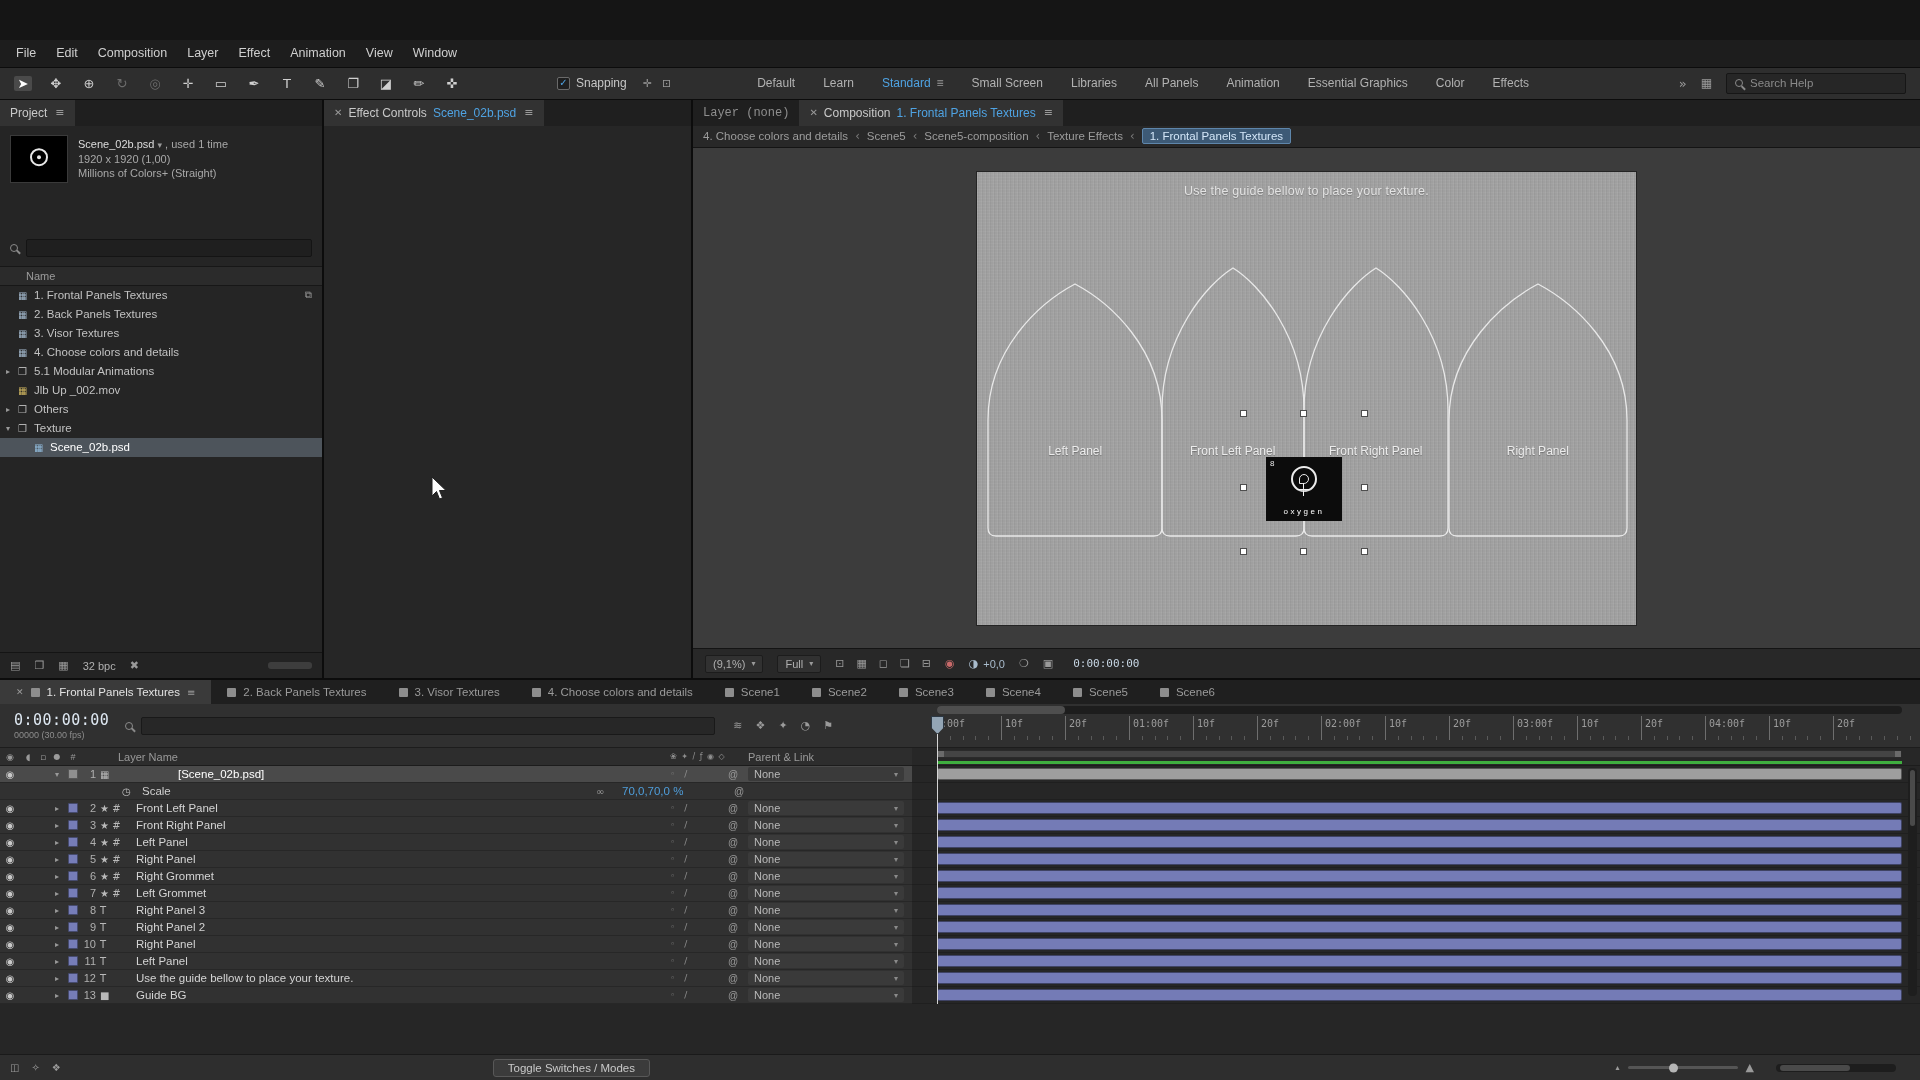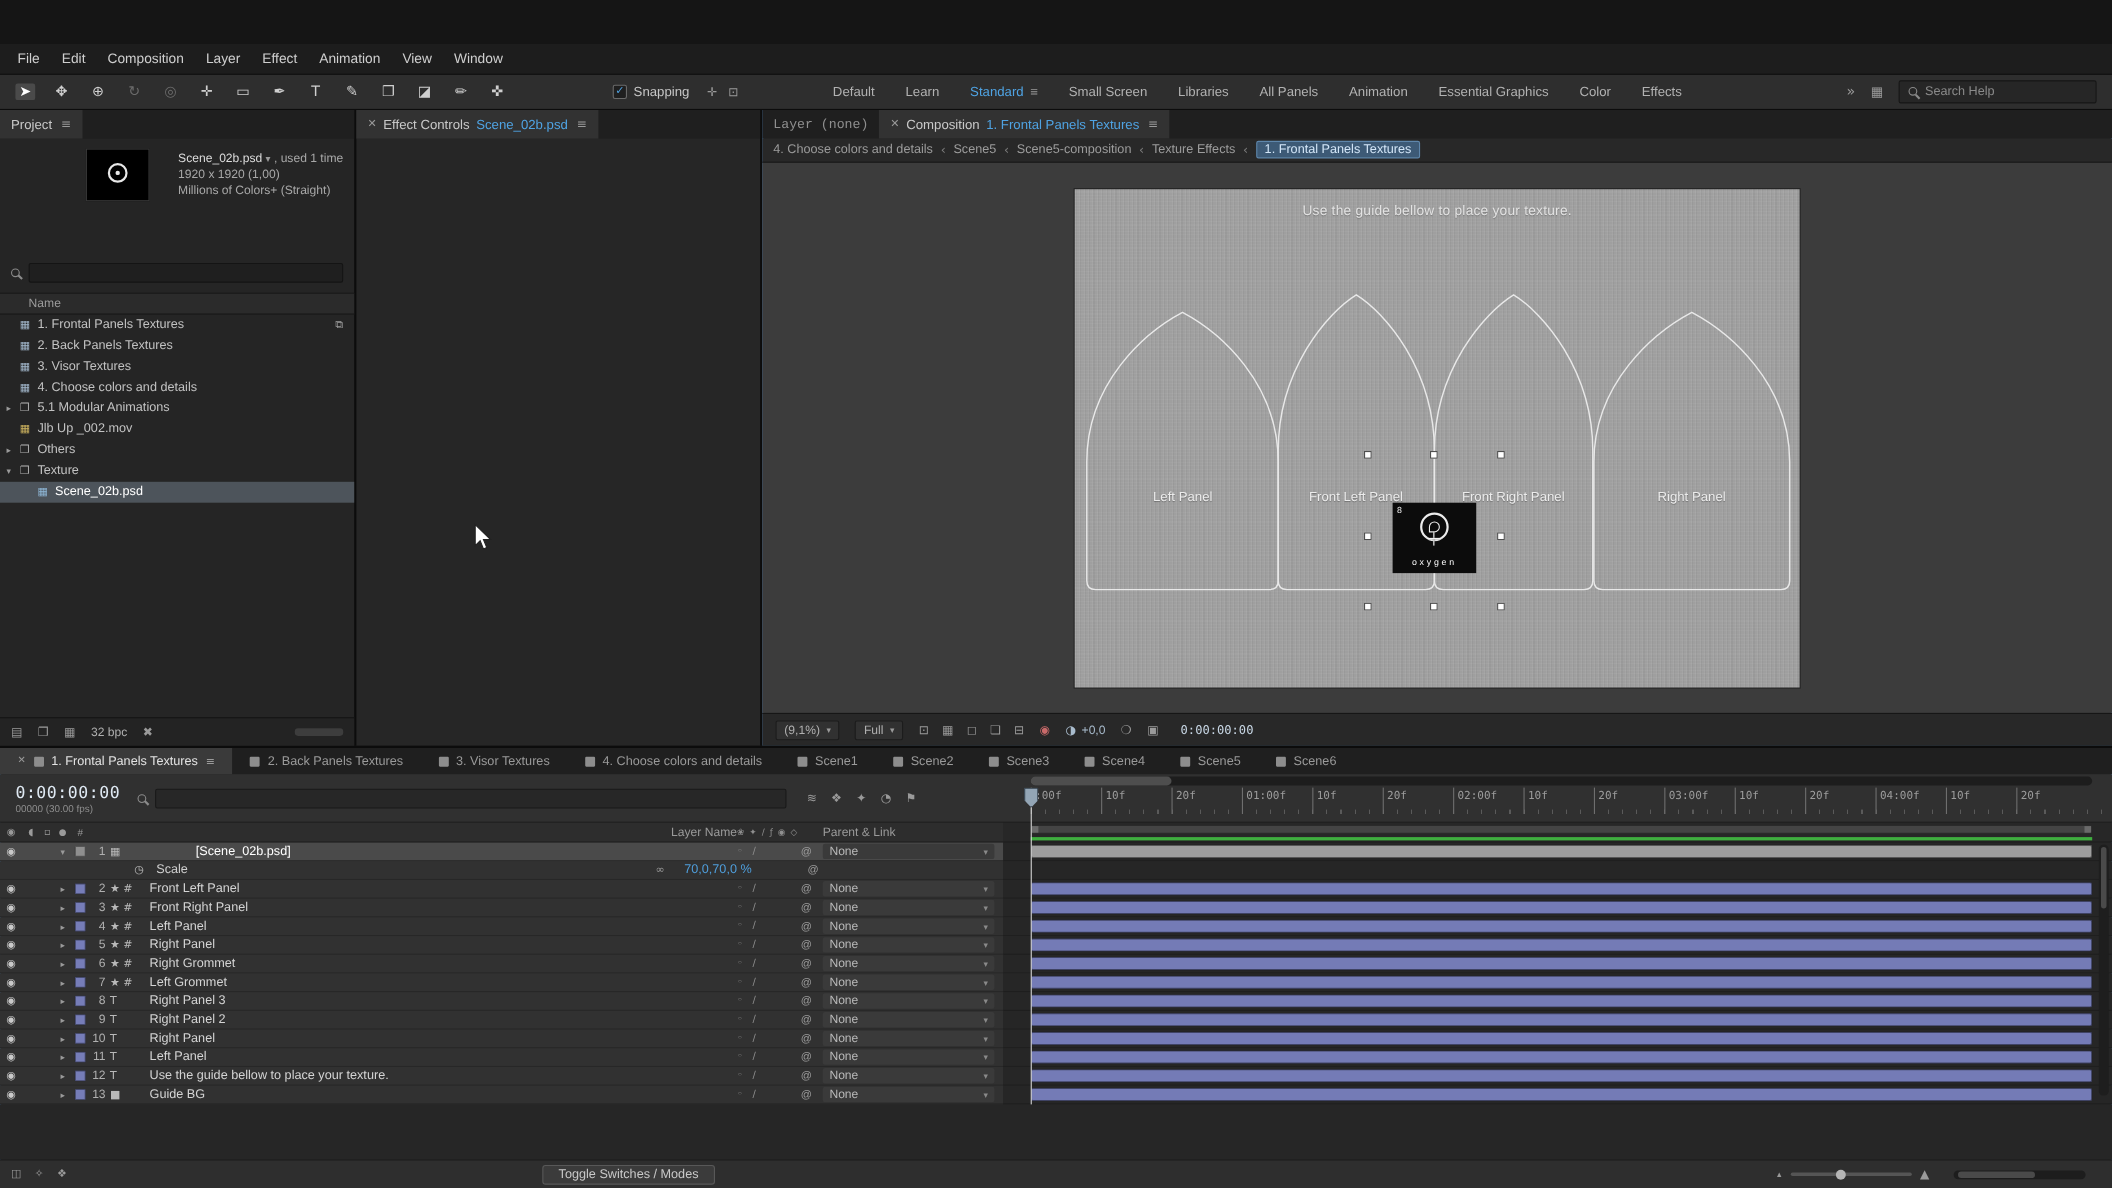--- a/index.html
+++ b/index.html
@@ -43,21 +43,21 @@
   .col-right { flex:1; }
 
   .tabstrip { height:26px; background:#1f1f1f; display:flex; align-items:stretch; flex:none; }
   .ptab { display:flex; align-items:center; gap:6px; padding:0 10px; font-size:12px; background:#323232; color:#c9c9c9; }
   .ptab.inactive { background:transparent; color:#8f8f8f;font-family:Liberation Mono, monospace; }
   .tab-close { color:#9a9a9a; font-size:10px; }
   .tab-menu { color:#9a9a9a; font-size:11px; margin-left:2px; }
   .tab-blue { color:var(--accent,#4fa3e3); }
 
   
-  .proj-preview { display:flex; gap:26px; padding:9px 10px; flex:none;justify-content:flex-end; }
+  .proj-preview { display:flex; gap:10px; padding:9px 10px; flex:none; }
   .thumb { width:58px; height:48px; background:#000; border:1px solid #3a3a3a; position:relative; flex:none; }
   .thumb .ring { position:absolute; left:50%; top:50%; width:18px; height:18px; border:2px solid #e8e8e8; border-radius:50%; transform:translate(-50%,-60%); }
   .thumb .ring::after { content:""; position:absolute; left:5px; top:5px; width:4px; height:4px; background:#e8e8e8; border-radius:50%; }
   .proj-info { font-size:11px; color:#a8a8a8; line-height:1.35; padding-top:2px; }
   .proj-info .pname { color:#dcdcdc; }
   .proj-info .pcaret { color:#9a9a9a; font-size:9px; }
   .proj-search { display:flex; align-items:center; gap:8px; margin:44px 10px 0 10px; height:24px; flex:none; }
   .proj-search input { flex:1; height:18px; background:#1f1f1f; border:1px solid #141414; border-radius:2px; color:#c8c8c8; padding:0 6px; font-size:11px; outline:none; font-family:inherit; }
   .name-header { height:20px; background:#2b2b2b; border-top:1px solid #171717; border-bottom:1px solid #171717; display:flex; align-items:center; padding-left:26px; color:#9c9c9c; font-size:11px; flex:none; margin-top:6px; }
   .proj-list { flex:none; }
@@ -134,21 +134,21 @@
               background-image:repeating-linear-gradient(90deg,#5a5a5a 0 1px,transparent 1px 12.8px);
               background-size:100% 4px; background-position:left bottom; background-repeat:no-repeat; }
   .tick { width:64px; flex:none; border-left:1px solid #6e6e6e; padding:2px 0 0 3px; }
 
   .tl-colhead-row { height:18px; display:flex; flex:none; }
   .tl-colhead { width:912px; flex:none; background:#2d2d2d; border-bottom:1px solid #1c1c1c; display:flex; align-items:center; font-size:11px; color:#9a9a9a; }
   .ch-i { text-align:center; font-size:9px; }
   .ch-video { width:20px; } .ch-audio { width:16px; } .ch-lock { width:14px; }
   .ch-label { width:14px; font-size:8px; } .ch-num { width:18px; }
   .ch-sp { width:30px; }
-  .ch-name { flex:1; padding-left:6px;text-align:right; }
+  .ch-name { flex:1; padding-left:6px; }
   .ch-switches { width:58px; font-size:8px; letter-spacing:1px; color:#8f8f8f; }
   .ch-pick { width:20px; }
   .ch-parent { width:156px; margin-right:8px; }
   .tl-colhead-right { flex:1; position:relative; background:#272727; border-bottom:1px solid #1c1c1c; }
   .workarea { position:absolute; left:25px; right:18px; top:2px; height:8px; background:#444; border:1px solid #2a2a2a; border-radius:2px; }
   .workarea::before, .workarea::after { content:""; position:absolute; top:0; width:6px; height:100%; background:#6a6a6a; }
   .workarea::before { left:0; } .workarea::after { right:0; }
   .cacheline { position:absolute; left:25px; right:18px; bottom:1px; height:3px; background:var(--cache-indicator,#3fae3f); }
 
   .tl-rows { flex:none; }

